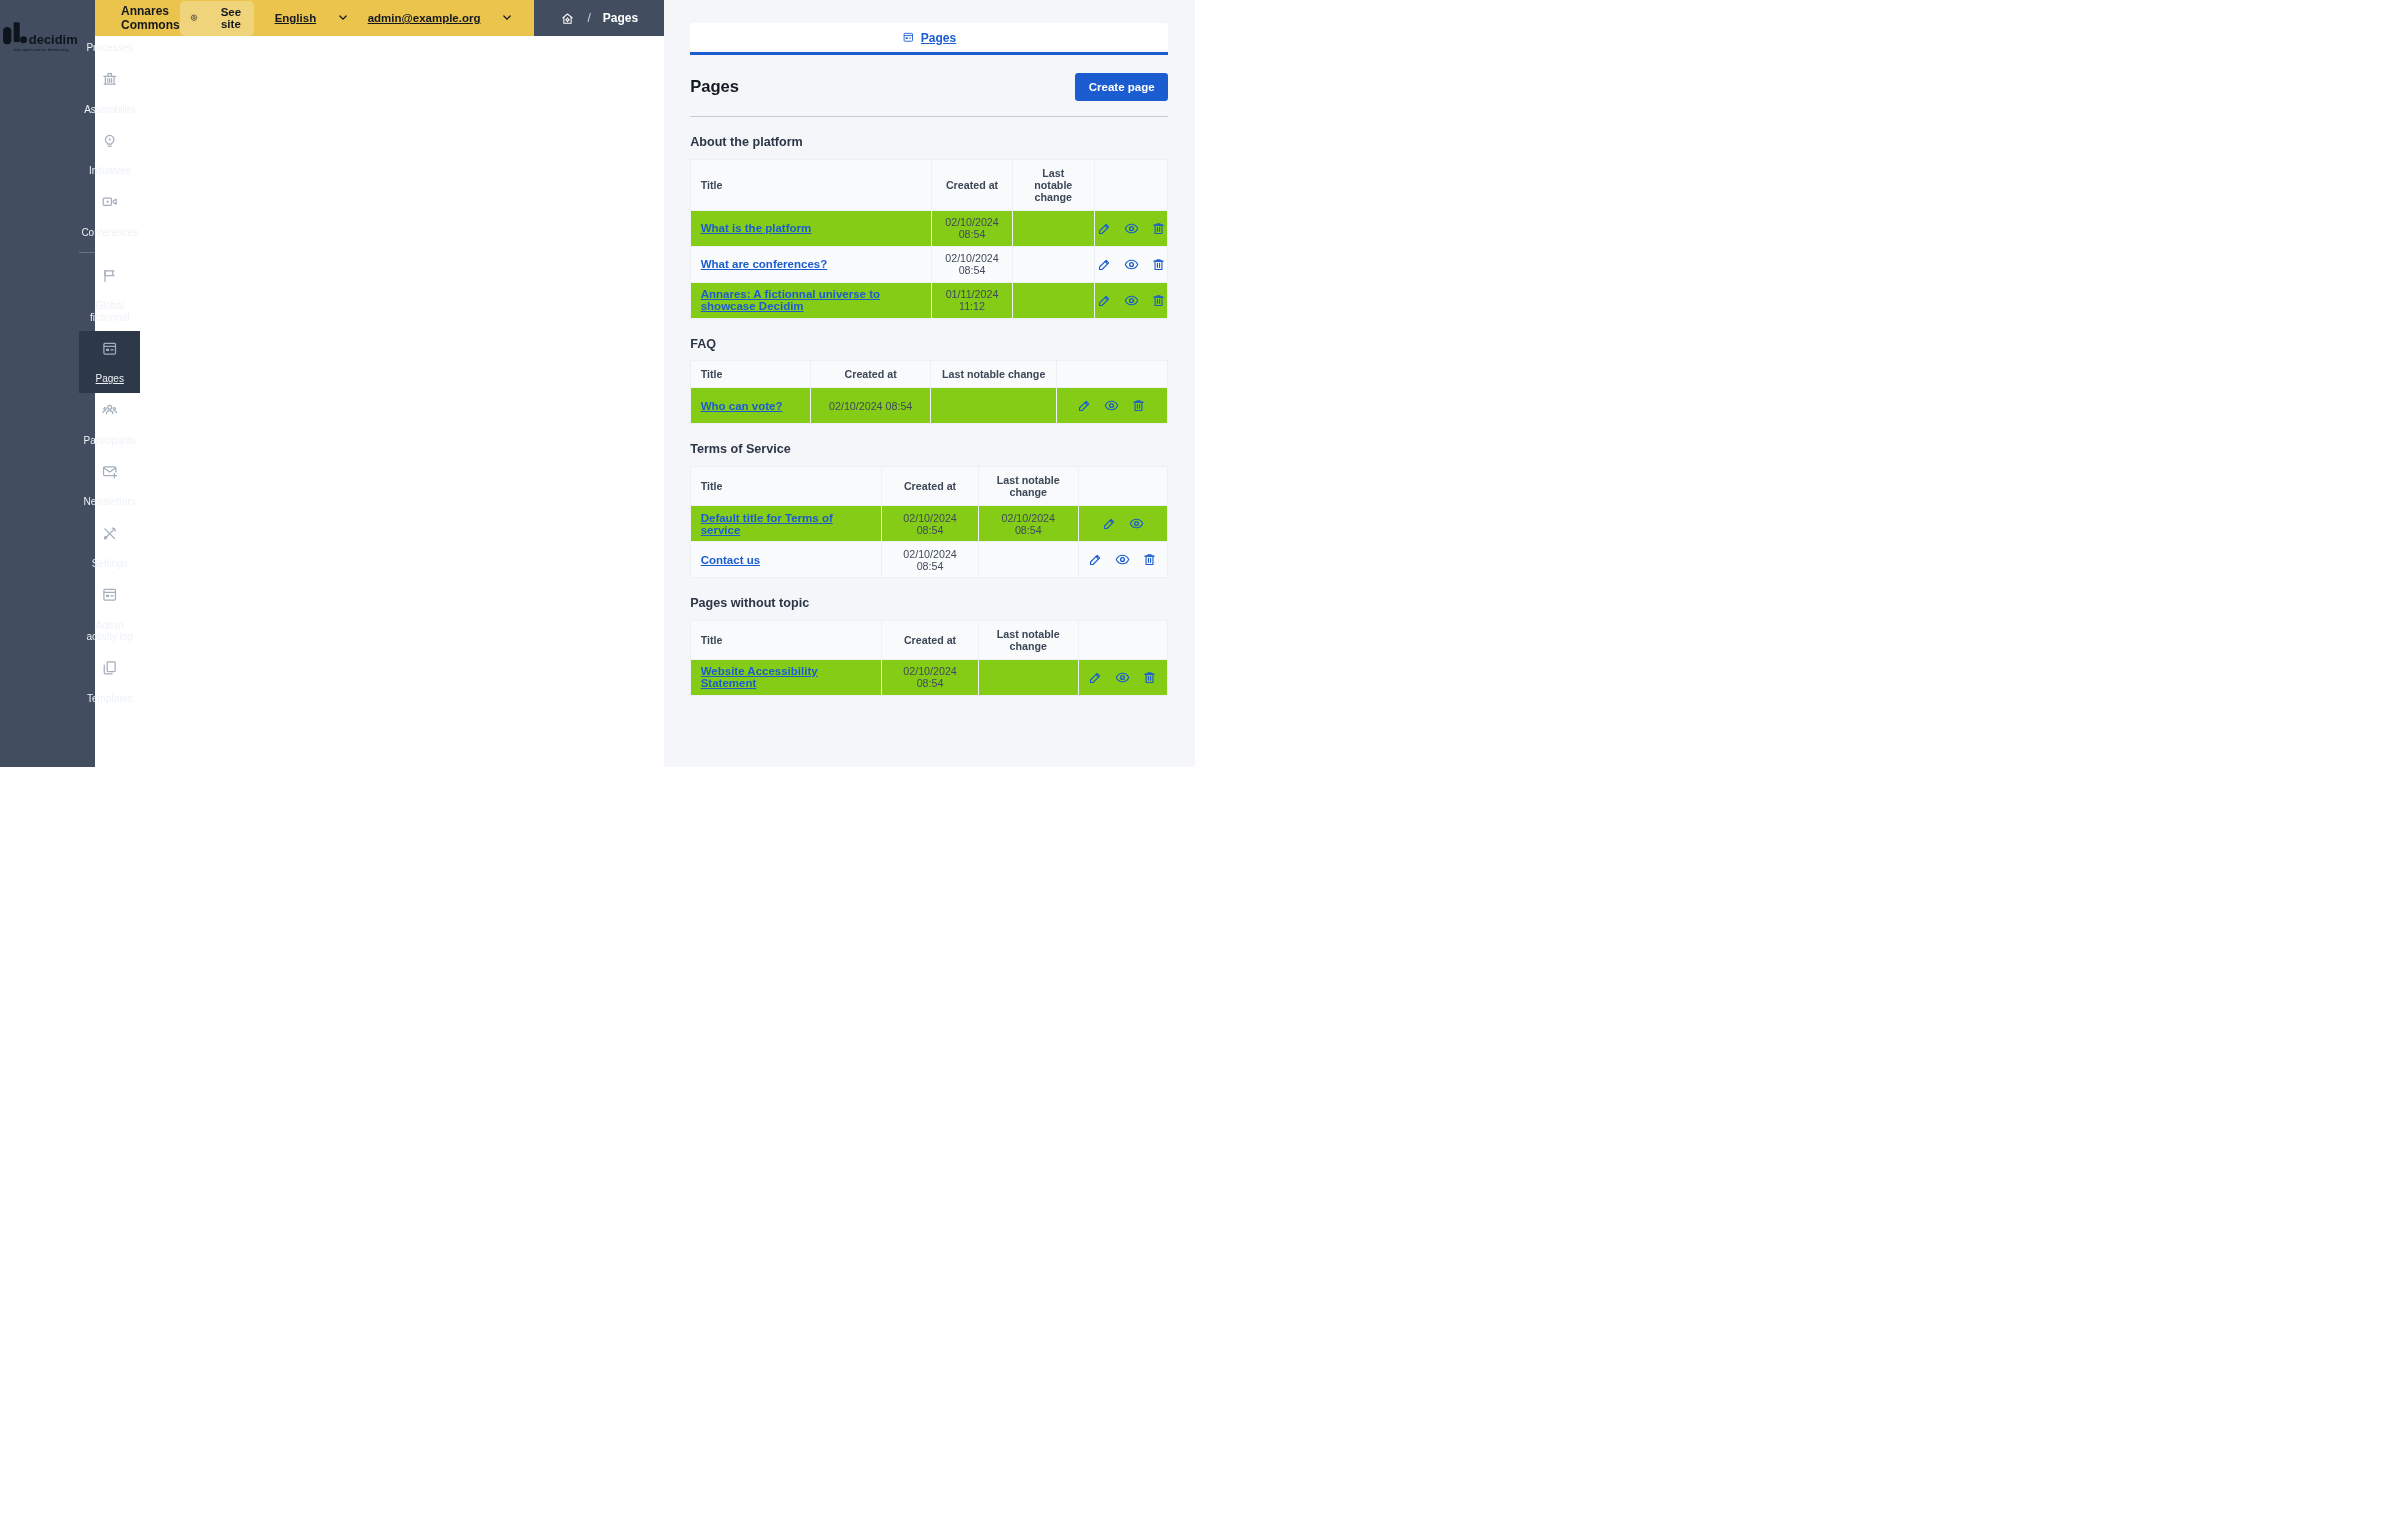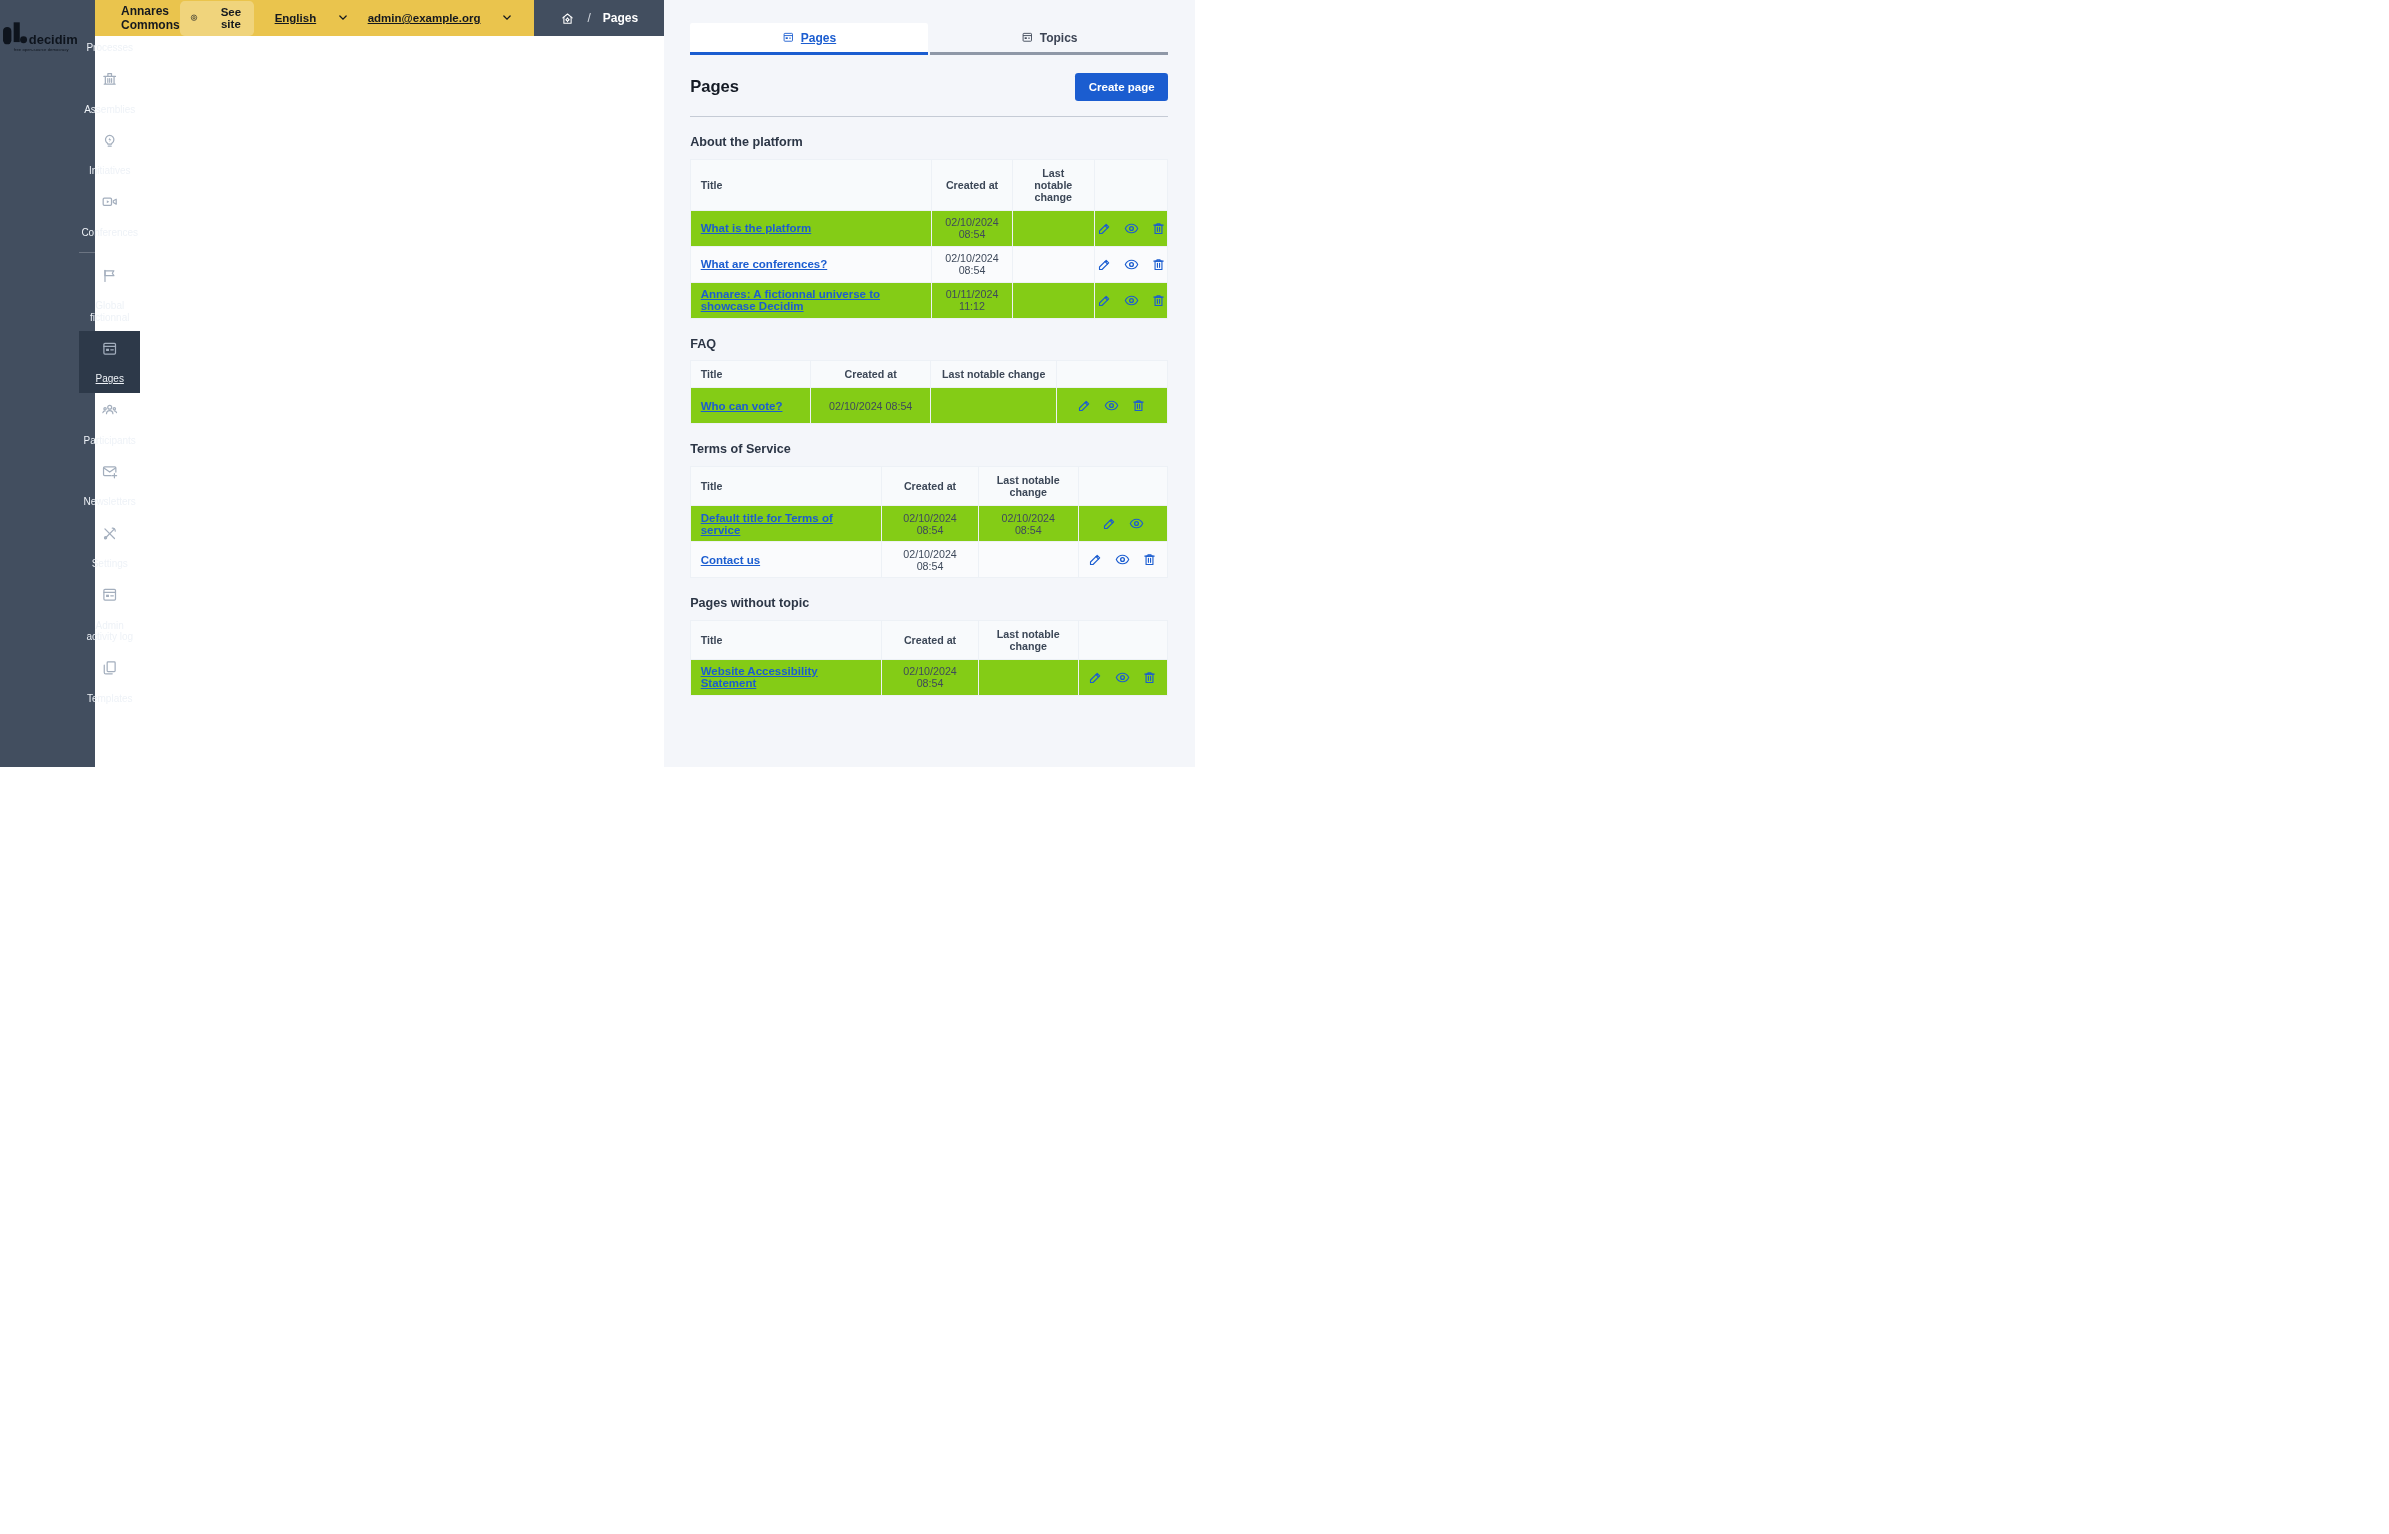--- a/index.html
+++ b/index.html
@@ -231,29 +231,20 @@
       <div class="tabs">
         <div class="tab active">
           <svg viewBox="0 0 24 24" fill="none" stroke="currentColor" stroke-width="1.7">
             <rect x="4" y="4.5" width="16" height="15" rx="1.5"></rect>
               <path d="M4 8.7h16"></path>
             <rect x="7" y="12" width="4" height="3.2" fill="currentColor" stroke="none"></rect>
               <path d="M13.5 13.6H17"></path>
           </svg>
           <span class="tab-label">Pages</span>
         </div>
-        <div class="tab inactive">
-          <svg viewBox="0 0 24 24" fill="none" stroke="currentColor" stroke-width="1.7">
-            <rect x="4" y="4.5" width="16" height="15" rx="1.5"></rect>
-              <path d="M4 8.7h16"></path>
-            <rect x="7" y="12" width="4" height="3.2" fill="currentColor" stroke="none"></rect>
-              <path d="M13.5 13.6H17"></path>
-          </svg>
-          <span class="tab-label">Topics</span>
-        </div>
       </div>
 
       <div class="page-head">
         <h1 class="page-title">Pages</h1>
         <button class="create-btn">Create page</button>
       </div>
       <hr class="head-divider">
 
       <div id="sections">
           <h2 class="section-title">About the platform</h2>

